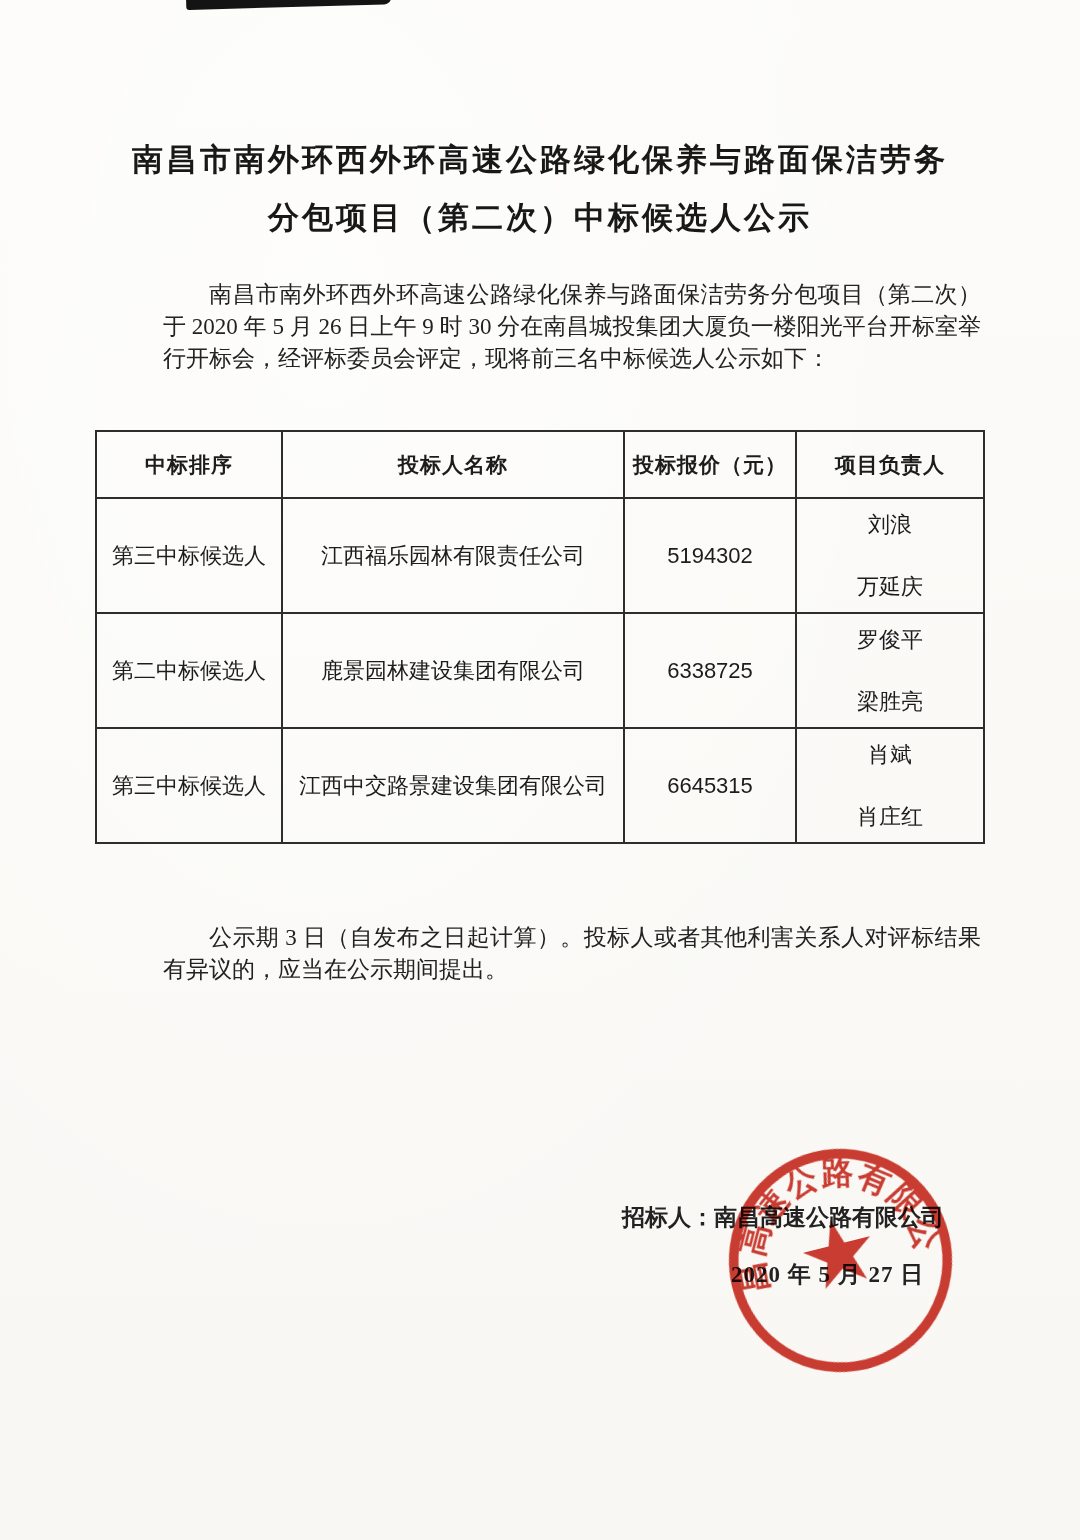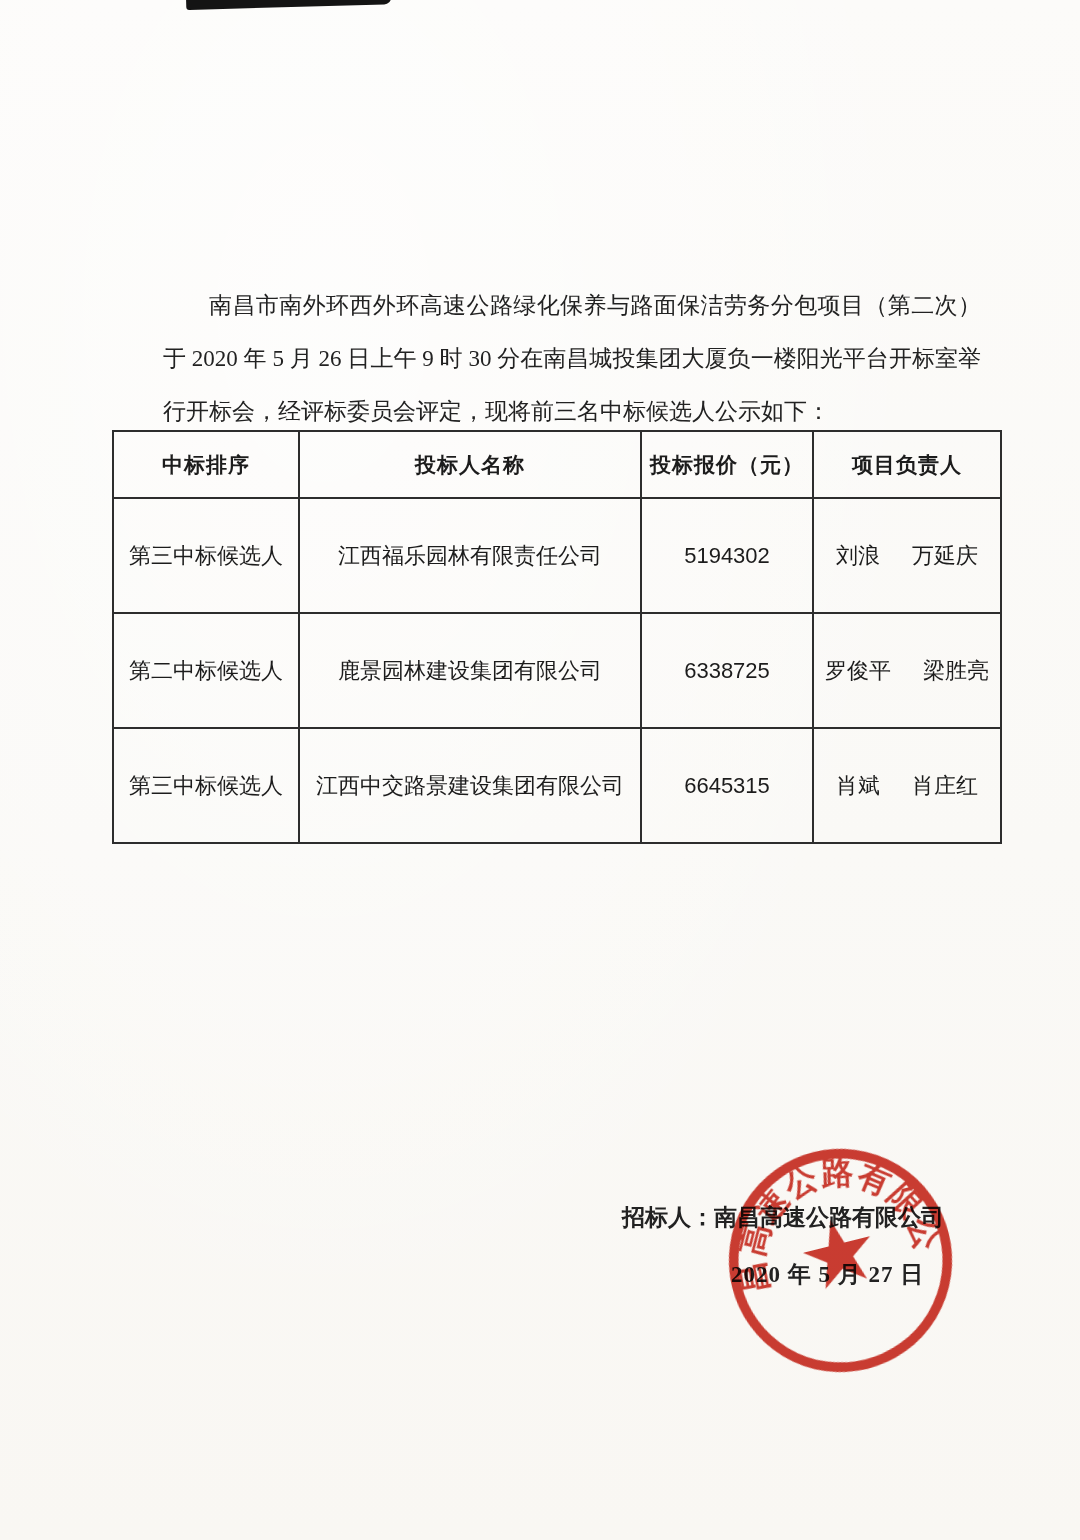--- a/index.html
+++ b/index.html
@@ -22,54 +22,53 @@
   }
   .doc-title {
     position:absolute; top:131px; left:0; width:1080px;
     text-align:center;
     font-family:"Liberation Sans", sans-serif;
     font-weight:bold; font-size:31px; line-height:58px;
     letter-spacing:3px; color:#181818;
   }
   .para {
     position:absolute; left:163px; width:818px;
-    font-size:23px; line-height:53px;
+    font-size:23px; line-height:32px;
     text-align:justify; text-indent:2em;
     color:#222;
   }
   .para-intro { top:256px; }
   .para-notice { top:899px; }
   .line-block {
     position:absolute; left:163px; width:818px;
     font-size:23px; text-indent:2em; color:#222;
     white-space:nowrap;
   }
   .line-supervisor { top:1028px; }
   .line-phone { top:1086px; letter-spacing:1px; }
   .bid-table {
     position:absolute; top:430px; left:95px;
     border-collapse:collapse;
     font-family:"Liberation Sans", sans-serif;
     color:#1c1c1c;
     table-layout:fixed;
-    margin-left:17px;
   }
   .bid-table td, .bid-table th {
     border:2px solid #2d2d2d;
     text-align:center; vertical-align:middle;
     padding:0;
   }
   .bid-table th { height:65px; font-size:21px; font-weight:bold; letter-spacing:1px; }
   .bid-table td { height:113px; font-size:22px; }
   .col-rank    { width:186px; }
   .col-company { width:342px; }
   .col-price   { width:172px; }
   .col-manager { width:188px; }
   .managers {
-    display:flex; 
+    display:flex; flex-direction:column;
     justify-content:center; align-items:center;
     gap:32px; height:113px;
   }
   .footer-line {
     position:absolute; font-size:23px; color:#222; white-space:nowrap;font-weight:bold;
   }
   .footer-bidder { top:1202px; left:622px; }
   .footer-date   { top:1259px; left:731px; letter-spacing:1px; }
   .seal {
     position:absolute; left:723px; top:1143px;
@@ -86,20 +85,24 @@
     letter-spacing:1px;
   }
 </style>
 </head>
 <body>
 
 <div class="page">
 
   <div class="scan-streak"></div>
 
+  <div class="doc-title">
+    <div>南昌市南外环西外环高速公路绿化保养与路面保洁劳务</div>
+    <div>分包项目（第二次）中标候选人公示</div>
+  </div>
 
   <p class="para para-intro">南昌市南外环西外环高速公路绿化保养与路面保洁劳务分包项目（第二次）于 2020 年 5 月 26 日上午 9 时 30 分在南昌城投集团大厦负一楼阳光平台开标室举行开标会，经评标委员会评定，现将前三名中标候选人公示如下：</p>
 
   <table class="bid-table">
     <colgroup>
       <col class="col-rank">
         <col class="col-company">
         <col class="col-price">
         <col class="col-manager">
     </colgroup>
@@ -141,20 +144,21 @@
         <td>
           <div class="managers">
             <span>肖斌</span>
             <span>肖庄红</span>
           </div>
         </td>
       </tr>
     </tbody>
   </table>
 
+  <p class="para para-notice">公示期 3 日（自发布之日起计算）。投标人或者其他利害关系人对评标结果有异议的，应当在公示期间提出。</p>
 
 
   <div class="footer-line footer-bidder">招标人：南昌高速公路有限公司</div>
   <div class="footer-line footer-date">2020 年 5 月 27 日</div>
 
   <div class="seal">
     <svg viewBox="0 0 220 220" xmlns="http://www.w3.org/2000/svg">
       <defs>
         <path id="sealArc" d="M 42.3,134.6 A 72,72 0 1 1 177.7,134.6" fill="none"></path>
       </defs>

